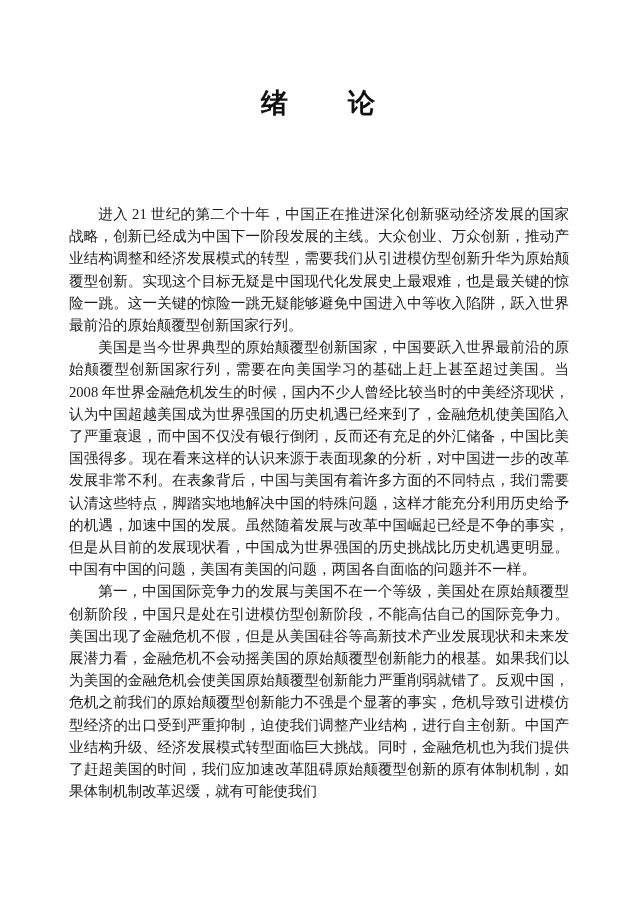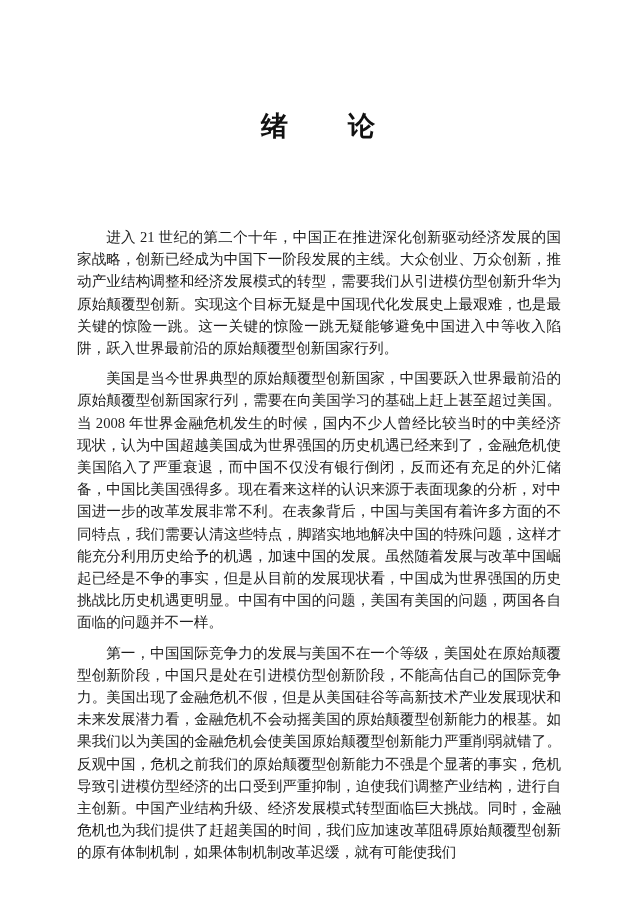--- a/index.html
+++ b/index.html
@@ -12,37 +12,37 @@
     width: 638px;
     height: 902px;
     margin: 0 auto;
     background: #ffffff;
     overflow: hidden;
     font-family: "Liberation Serif", "DejaVu Serif", serif;
     color: #1a1a1a;
   }
   .chapter-title {
     margin: 0;
-    padding-top: 108px;
+    padding-top: 85px;
     text-align: center;
     font-size: 27px;
     font-weight: bold;
     letter-spacing: 2px;
     color: #111111;
   }
   .body-text {
     width: 500px;
     margin: 82px auto 0 auto;
     font-size: 14.6px;
     line-height: 22.2px;
     text-align: justify;
     color: #1c1c1c;
   }
   .body-text p {
-    margin: 8px;
+    margin: 0;
     text-indent: 2em;
   }
 </style>
 </head>
 <body>
 
 <div class="page">
   <h1 class="chapter-title">绪　　论</h1>
   <div class="body-text">
     <p>进入 21 世纪的第二个十年，中国正在推进深化创新驱动经济发展的国家战略，创新已经成为中国下一阶段发展的主线。大众创业、万众创新，推动产业结构调整和经济发展模式的转型，需要我们从引进模仿型创新升华为原始颠覆型创新。实现这个目标无疑是中国现代化发展史上最艰难，也是最关键的惊险一跳。这一关键的惊险一跳无疑能够避免中国进入中等收入陷阱，跃入世界最前沿的原始颠覆型创新国家行列。</p>

